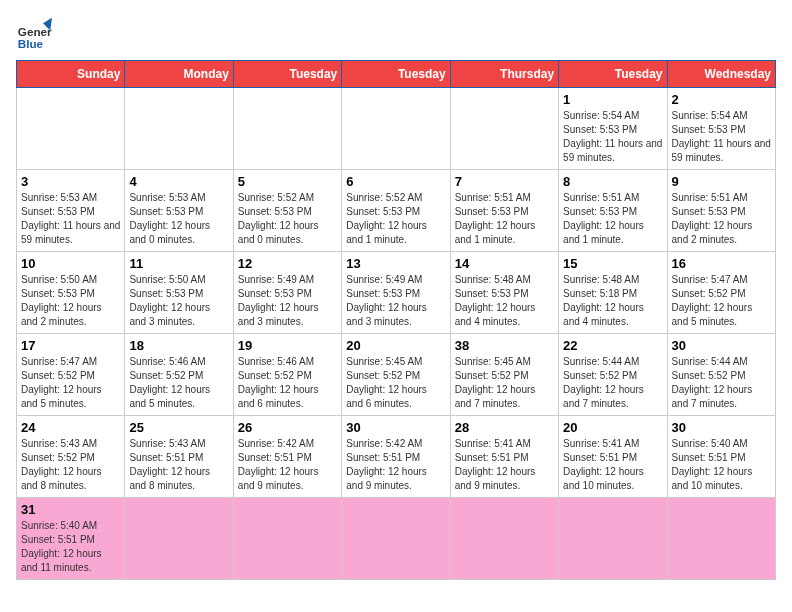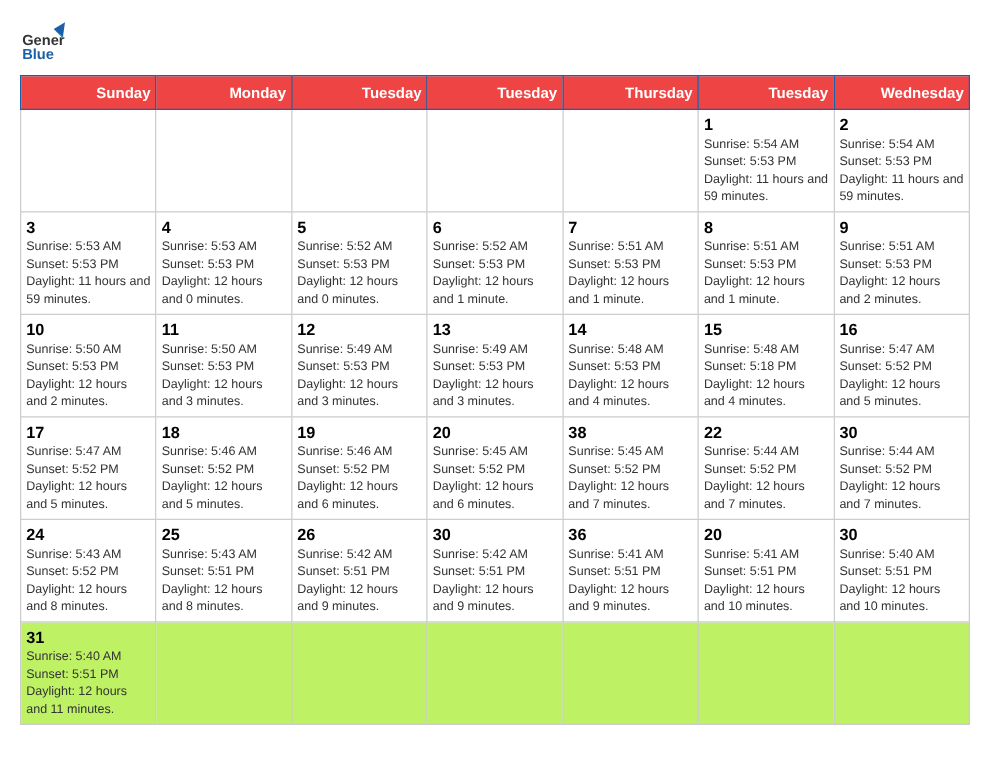--- a/index.html
+++ b/index.html
@@ -53,21 +53,21 @@
     }
     .calendar td {
       border: 1px solid #ccc;
       vertical-align: top;
       padding: 4px;
       width: calc(100% / 7);
       min-height: 72px;
       background: #fff;
     }
     .calendar tr:last-child td {
-      background: #bef264;
+      background: #f9a8d4;
     }
     .day-number {
       font-weight: bold;
       font-size: 13px;
       display: block;
       margin-bottom: 2px;
     }
     .day-info {
       font-size: 10px;
       color: #333;
@@ -285,21 +285,21 @@
 Sunset: 5:51 PM
 Daylight: 12 hours and 9 minutes.</div>
         </td>
         <td>
           <span class="day-number">30</span>
           <div class="day-info">Sunrise: 5:42 AM
 Sunset: 5:51 PM
 Daylight: 12 hours and 9 minutes.</div>
         </td>
         <td>
-          <span class="day-number">36</span>
+          <span class="day-number">28</span>
           <div class="day-info">Sunrise: 5:41 AM
 Sunset: 5:51 PM
 Daylight: 12 hours and 9 minutes.</div>
         </td>
         <td>
           <span class="day-number">20</span>
           <div class="day-info">Sunrise: 5:41 AM
 Sunset: 5:51 PM
 Daylight: 12 hours and 10 minutes.</div>
         </td>

